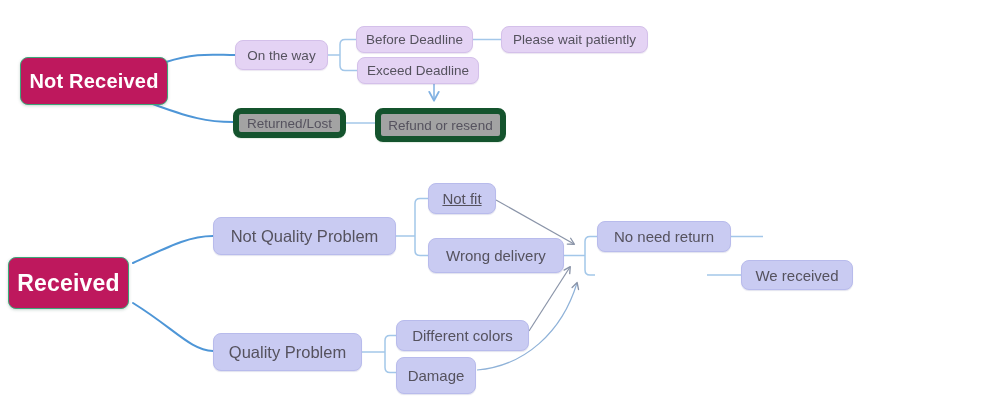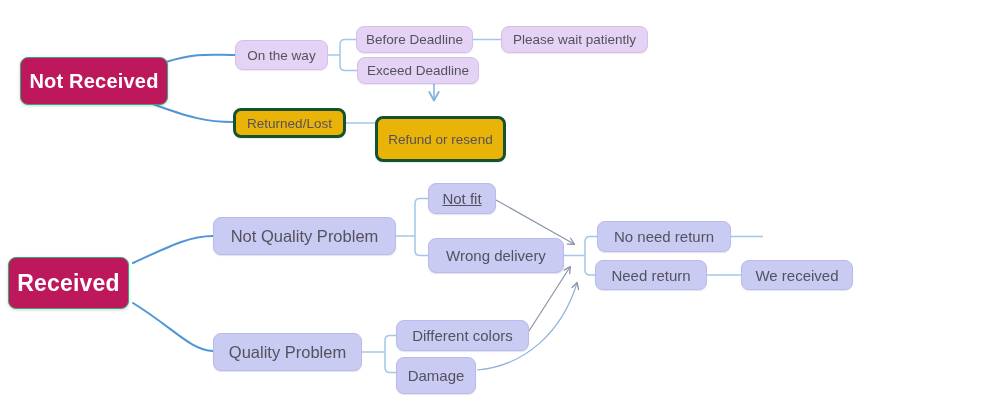--- a/index.html
+++ b/index.html
@@ -30,22 +30,22 @@
   }
   .root-sm{font-size:20px;}
   .root-lg{font-size:23px;}
   .lavender{
     background:#e4d3f4;
     border:1px solid #d4c0ea;
     box-shadow:0 1px 1px rgba(120,90,160,.15);
     font-size:13.5px;
   }
   .mint{
-    background:#eab308;
-    border:3px solid #14532d;
+    background:#a3a3a3;
+    border:6px solid #14532d;
     box-shadow:0 1px 1px rgba(80,140,80,.15);
     font-size:13.5px;
   }
   .peri{
     background:#c9cbf2;
     border:1px solid #b8bbec;
     box-shadow:0 1px 1px rgba(90,95,160,.18);
     font-size:15px;
   }
   .peri-lg{font-size:16.5px;}
@@ -110,21 +110,21 @@
   </div>
 
   <div class="node lavender" style="left:357px;top:57px;width:122px;height:27px;">
     <span>Exceed Deadline</span>
   </div>
 
   <div class="node mint" style="left:233px;top:108px;width:113px;height:30px;">
     <span>Returned/Lost</span>
   </div>
 
-  <div class="node mint" style="left:375px;top:108px;width:131px;height:46px;margin-top:8px;">
+  <div class="node mint" style="left:375px;top:108px;width:131px;height:34px;">
     <span>Refund or resend</span>
   </div>
 
   <div class="node root root-lg" style="left:8px;top:257px;width:121px;height:52px;">
     <span>Received</span>
   </div>
 
   <div class="node peri peri-lg" style="left:213px;top:217px;width:183px;height:38px;">
     <span>Not Quality Problem</span>
   </div>
@@ -135,23 +135,20 @@
 
   <div class="node peri" style="left:428px;top:238px;width:136px;height:35px;">
     <span>Wrong delivery</span>
   </div>
 
   <div class="node peri" style="left:597px;top:221px;width:134px;height:31px;">
     <span>No need return</span>
   </div>
 
 
-  <div class="node peri" style="left:595px;top:260px;width:112px;height:30px;">
-    <span>Need return</span>
-  </div>
 
   <div class="node peri" style="left:741px;top:260px;width:112px;height:30px;">
     <span>We received</span>
   </div>
 
   <div class="node peri peri-lg" style="left:213px;top:333px;width:149px;height:38px;">
     <span>Quality Problem</span>
   </div>
 
   <div class="node peri" style="left:396px;top:320px;width:133px;height:31px;">

